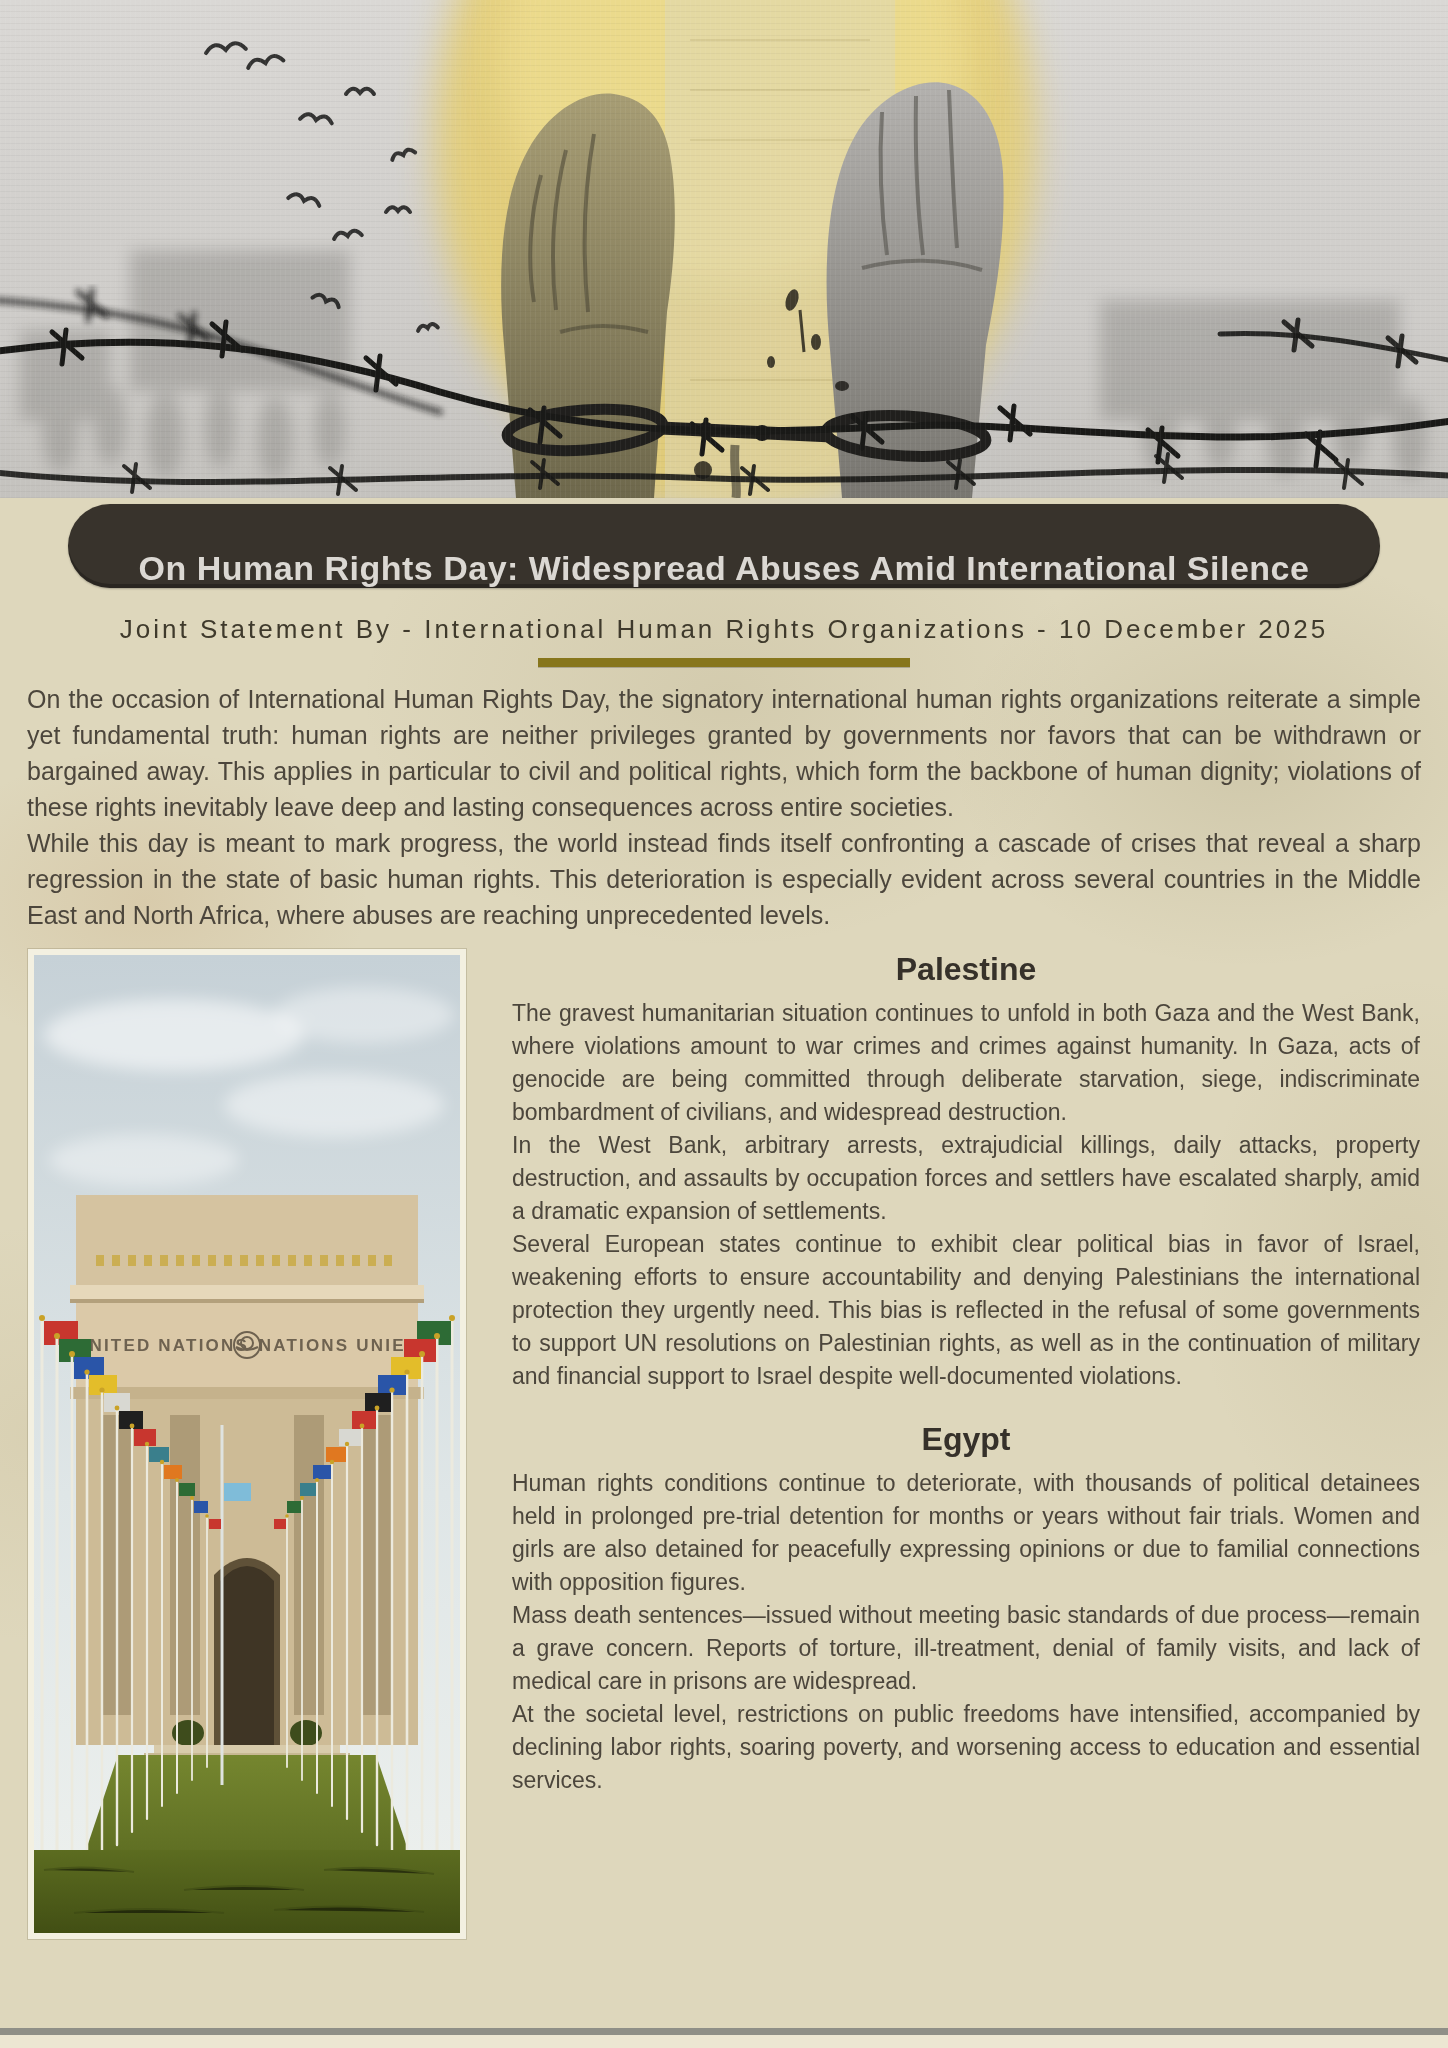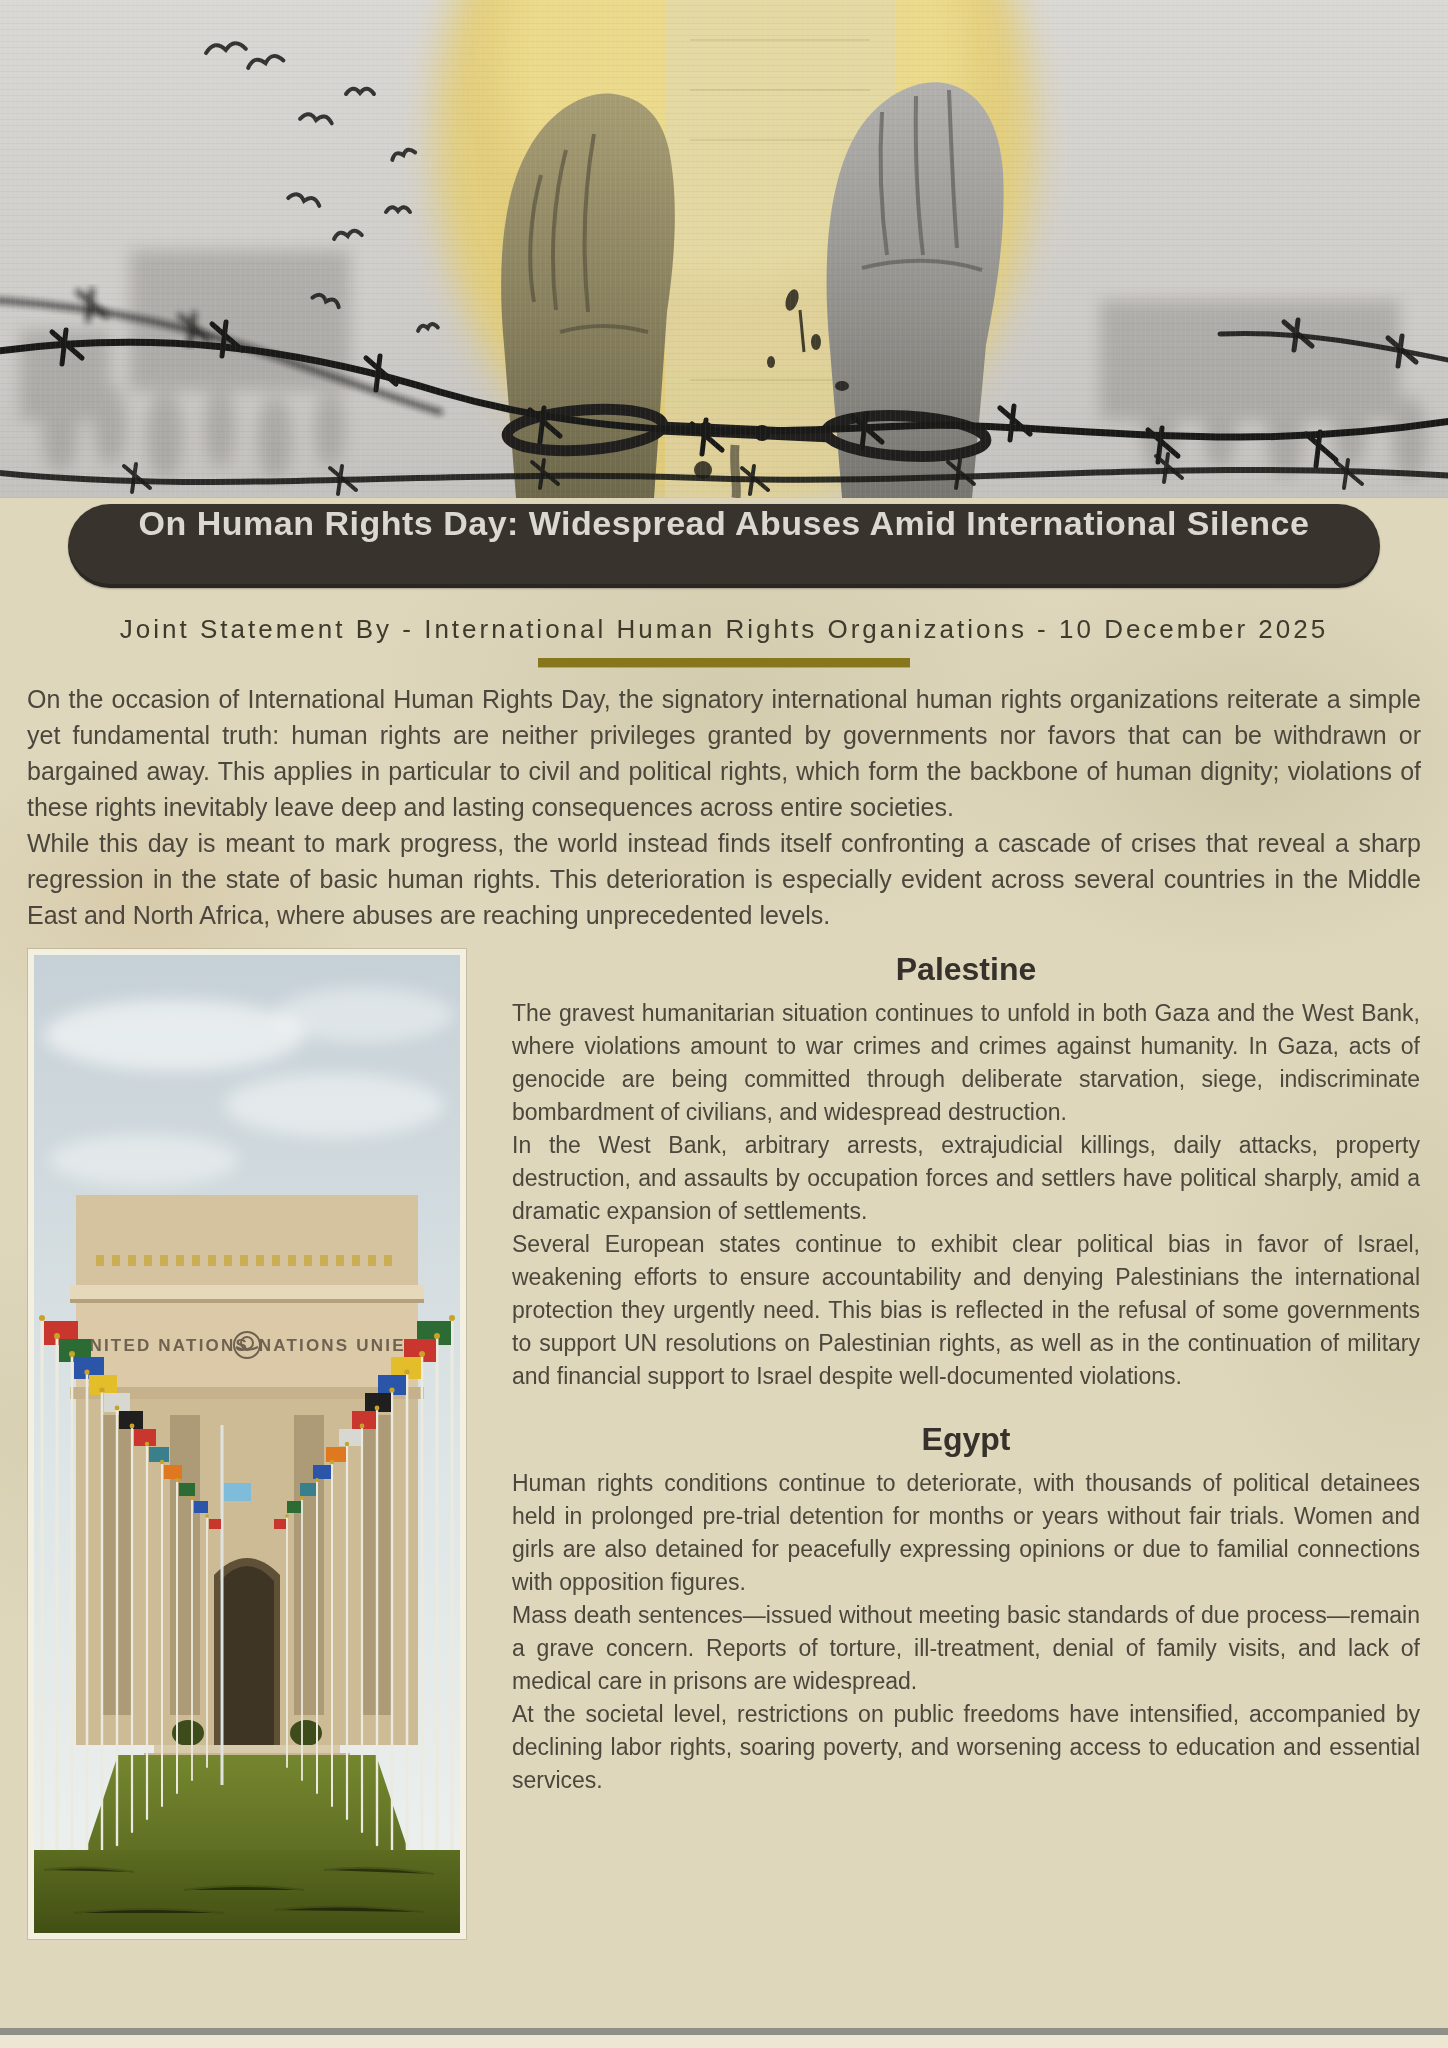--- a/index.html
+++ b/index.html
@@ -17,21 +17,21 @@
   
   .hero{position:relative;width:1448px;height:498px;background:#d5d3d0;}
   .hero svg{display:block;width:100%;height:100%;}
   .hero::after{content:"";position:absolute;inset:0;pointer-events:none;background:
     repeating-linear-gradient(0deg, rgba(40,40,38,.045) 0 1px, transparent 1px 6px),
     repeating-linear-gradient(90deg, rgba(255,255,255,.05) 0 1px, transparent 1px 5px);}
   
   .banner{
     width:1312px;height:84px;margin:6px auto 0;border-radius:44px;
     background:#38332c;box-shadow:inset 0 -4px 0 rgba(0,0,0,.25), 0 1px 2px rgba(0,0,0,.25);
-    display:flex;align-items:flex-start;justify-content:center;
+    display:flex;align-items:flex-end;justify-content:center;
   }
   .banner span{color:#dbd8d3;font-size:34px;font-weight:700;letter-spacing:.5px;white-space:nowrap;}
   .subtitle{
     margin-top:26px;text-align:center;color:#3f3a2c;font-size:26px;
     letter-spacing:3px;font-weight:500;
   }
   .divider{width:372px;height:9px;background:#87761c;margin:13px auto 0;box-shadow:0 1px 0 rgba(0,0,0,.2);}
   
   .intro{margin:14px 27px 0;color:#4c463c;font-size:25px;line-height:36px;text-align:justify;}
   .intro p{margin:0;}
@@ -398,21 +398,21 @@
             <path d="M40,958 q70,-8 150,0"></path>
             <path d="M240,955 q70,-8 150,2"></path>
         </g>
       </svg>
     </div>
 
     <div class="content">
       <div class="section">
         <h2>Palestine</h2>
         <p>The gravest humanitarian situation continues to unfold in both Gaza and the West Bank, where violations amount to war crimes and crimes against humanity. In Gaza, acts of genocide are being committed through deliberate starvation, siege, indiscriminate bombardment of civilians, and widespread destruction.</p>
-        <p>In the West Bank, arbitrary arrests, extrajudicial killings, daily attacks, property destruction, and assaults by occupation forces and settlers have political sharply, amid a dramatic expansion of settlements.</p>
+        <p>In the West Bank, arbitrary arrests, extrajudicial killings, daily attacks, property destruction, and assaults by occupation forces and settlers have escalated sharply, amid a dramatic expansion of settlements.</p>
         <p>Several European states continue to exhibit clear political bias in favor of Israel, weakening efforts to ensure accountability and denying Palestinians the international protection they urgently need. This bias is reflected in the refusal of some governments to support UN resolutions on Palestinian rights, as well as in the continuation of military and financial support to Israel despite well-documented violations.</p>
       </div>
       <div class="section">
         <h2>Egypt</h2>
         <p>Human rights conditions continue to deteriorate, with thousands of political detainees held in prolonged pre-trial detention for months or years without fair trials. Women and girls are also detained for peacefully expressing opinions or due to familial connections with opposition figures.</p>
         <p>Mass death sentences—issued without meeting basic standards of due process—remain a grave concern. Reports of torture, ill-treatment, denial of family visits, and lack of medical care in prisons are widespread.</p>
         <p>At the societal level, restrictions on public freedoms have intensified, accompanied by declining labor rights, soaring poverty, and worsening access to education and essential services.</p>
       </div>
     </div>
   </div>

